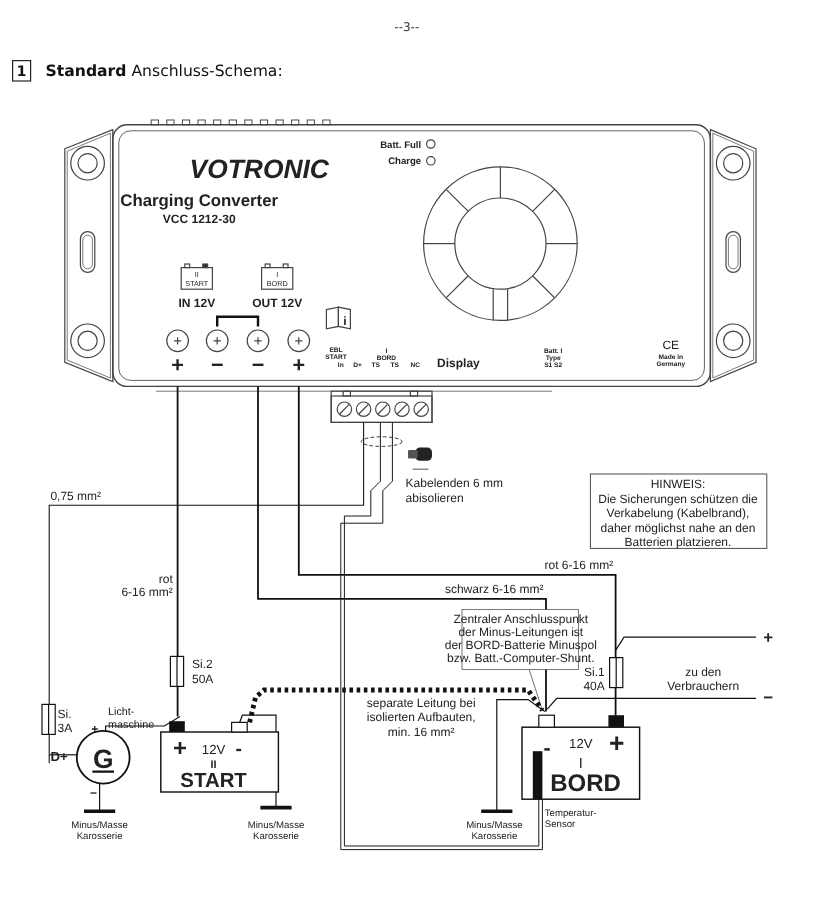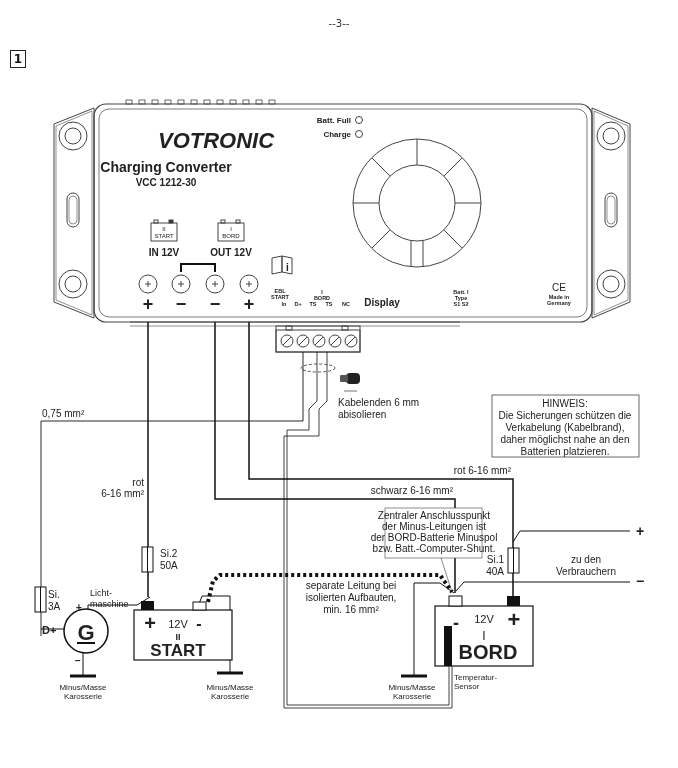--- a/index.html
+++ b/index.html
@@ -16,20 +16,21 @@
   svg text { font-family: "Liberation Sans", sans-serif; fill: #222; }
   .lbl { font-size: 10px; }
   .b { font-weight: bold; }
 </style>
 </head>
 <body>
 
 <div class="page-num">--3--</div>
 <div class="heading">
   <span class="num">1</span>
+  <span class="title"><b>Standard</b><span> Anschluss-Schema:</span></span>
 </div>
 
 <svg id="schema" width="678" height="768" viewBox="0 0 678 768">
 
   <g fill="none" stroke="#444">
 
     <path d="M54 124 L94 108 L94 318 L54 302 Z" stroke-width="1"></path>
     <path d="M56 126 L92 111 L92 315 L56 300 Z" stroke-width="0.6"></path>
     <circle cx="73" cy="136" r="14" stroke-width="1"></circle>
     <circle cx="73" cy="136" r="8" stroke-width="1"></circle>

